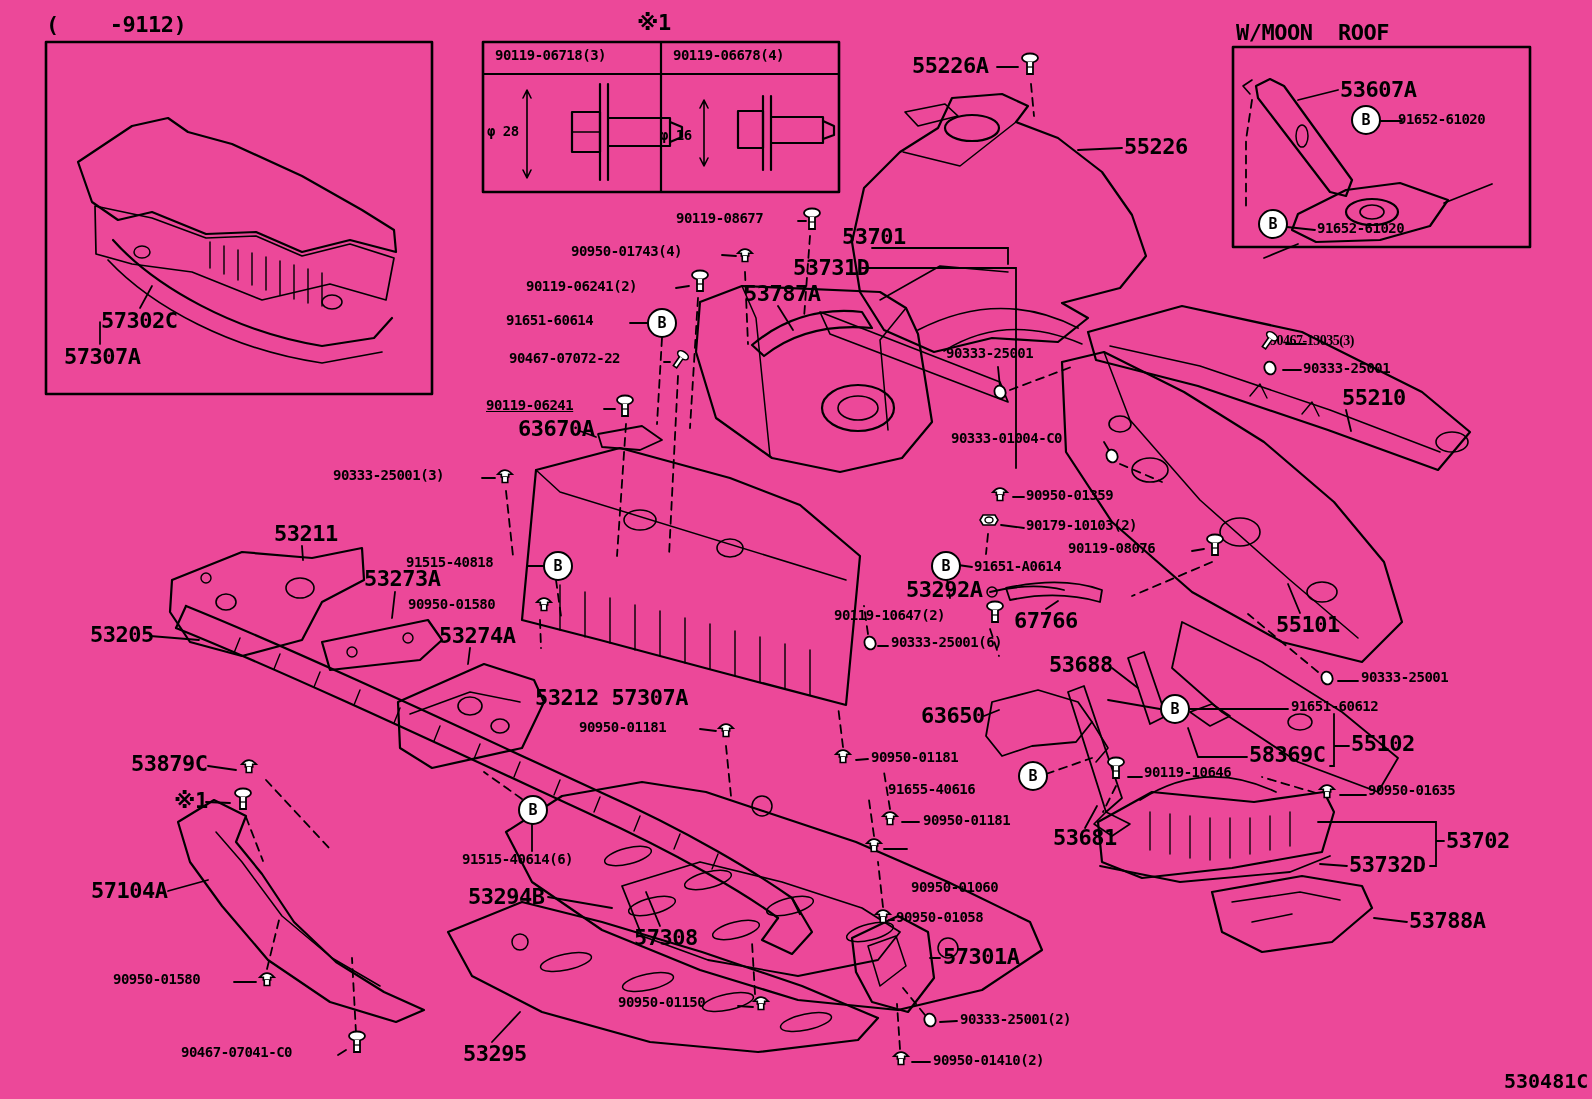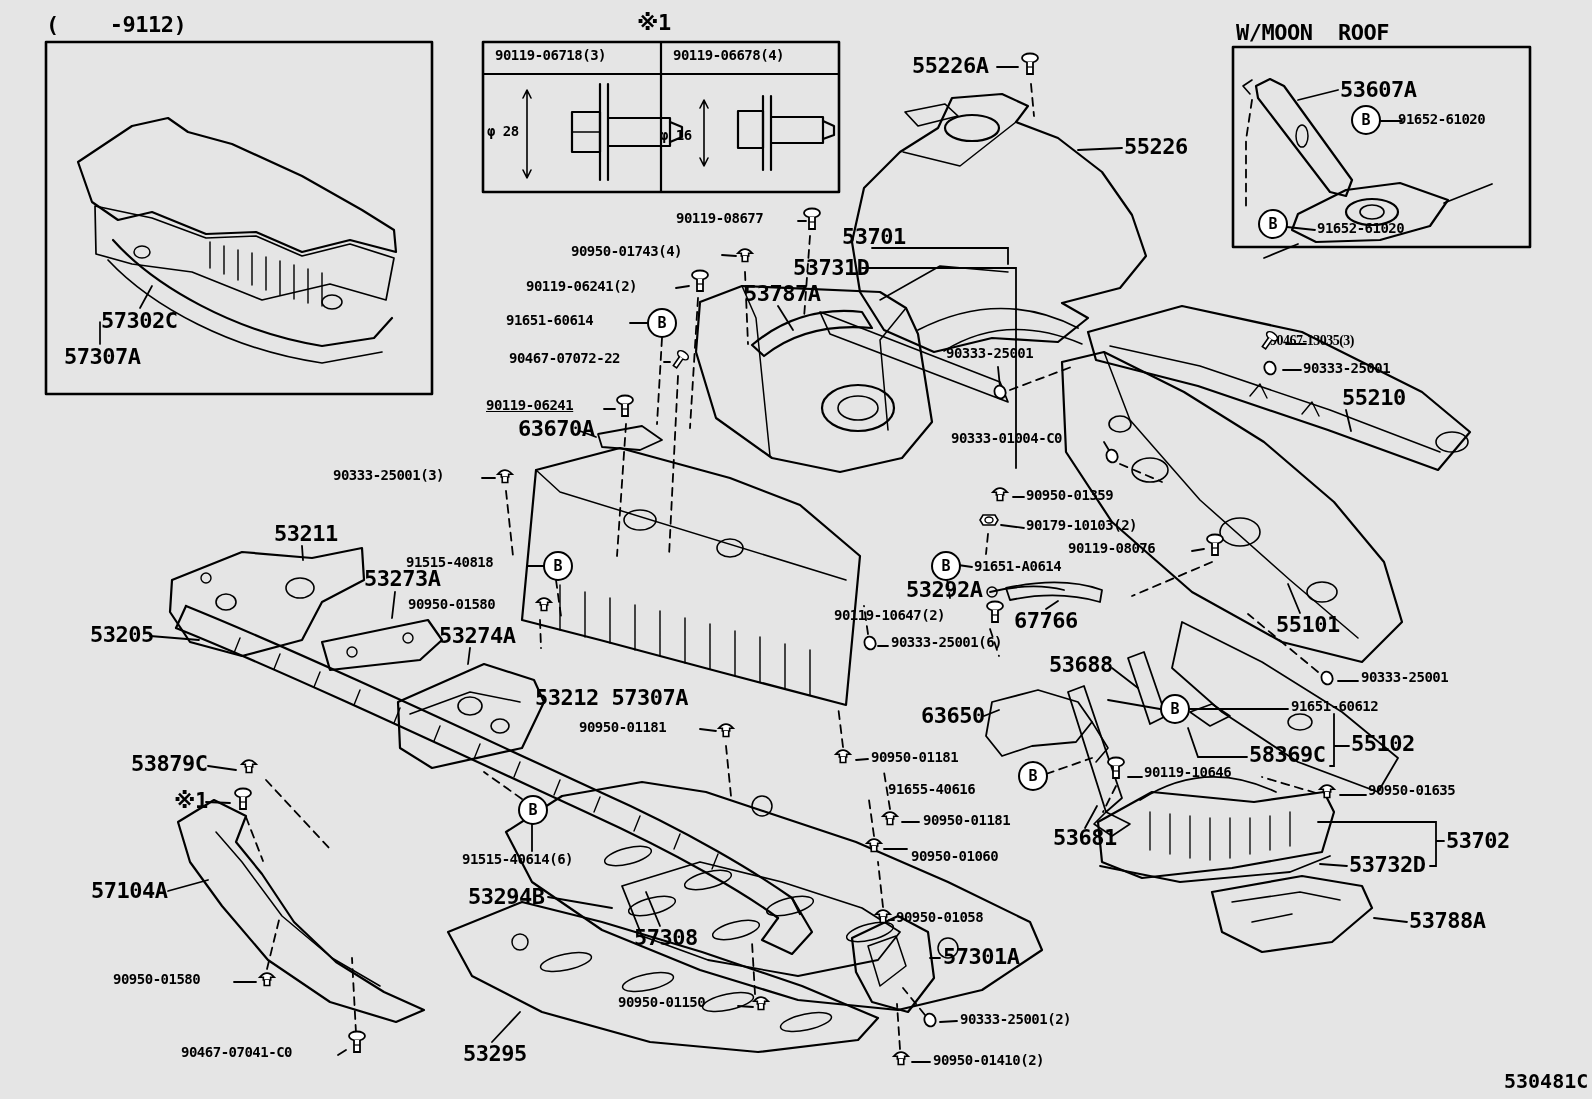--- a/index.html
+++ b/index.html
@@ -1,16 +1,16 @@
 <!DOCTYPE html>
 <html><head>
 <meta charset="utf-8">
 <style>
   html,body{margin:0;padding:0;background:#fff;}
-  .stage{position:relative;width:1592px;height:1099px;background:#e5e5e5;overflow:hidden;
+  .stage{position:relative;width:1592px;height:1099px;background:#ec4899;overflow:hidden;
          font-family:"DejaVu Sans Mono","DejaVu Sans",monospace;}
   .artsvg{position:absolute;left:0;top:0;width:1592px;height:1099px;}
   .layer{position:absolute;left:0;top:0;width:100%;height:100%;pointer-events:none;}
   .label{position:absolute;font-weight:700;color:#000;white-space:pre;line-height:1;letter-spacing:-0.5px;}
   .label.lg{font-size:22px;}
   .label.md{font-size:14px;}
   .fastener{position:absolute;transform:translate(-50%,-50%);}
   .bmark{position:absolute;width:26px;height:26px;border:2.4px solid #000;border-radius:50%;
          background:#fff;display:flex;align-items:center;justify-content:center;
          font-weight:700;font-size:15px;transform:translate(-50%,-50%);}
@@ -318,21 +318,21 @@
       <div class="label lg" style="left: 1249px; top: 744px;">58369C</div>
       <div class="label lg" style="left: 1351px; top: 733px;">55102</div>
       <div class="label md" style="left: 1144px; top: 765px;">90119-10646</div>
       <div class="label md" style="left: 1368px; top: 783px;">90950-01635</div>
       <div class="label lg" style="left: 535px; top: 687px;">53212 57307A</div>
       <div class="label md" style="left: 579px; top: 720px;">90950-01181</div>
       <div class="label lg" style="left: 921px; top: 705px;">63650</div>
       <div class="label md" style="left: 871px; top: 750px;">90950-01181</div>
       <div class="label md" style="left: 888px; top: 782px;">91655-40616</div>
       <div class="label md" style="left: 923px; top: 813px;">90950-01181</div>
-      <div class="label md" style="left: 911px; top: 849px;">90950-01060</div>
+      <div class="label md" style="left: 911px; top: 880px;">90950-01060</div>
       <div class="label lg" style="left: 1053px; top: 827px;">53681</div>
       <div class="label md" style="left: 896px; top: 910px;">90950-01058</div>
       <div class="label lg" style="left: 943px; top: 946px;">57301A</div>
       <div class="label lg" style="left: 634px; top: 927px;">57308</div>
       <div class="label md" style="left: 618px; top: 995px;">90950-01150</div>
       <div class="label md" style="left: 960px; top: 1012px;">90333-25001(2)</div>
       <div class="label md" style="left: 933px; top: 1053px;">90950-01410(2)</div>
       <div class="label lg" style="left: 131px; top: 753px;">53879C</div>
       <div class="label lg" style="left: 174px; top: 790px;">※1</div>
       <div class="label lg" style="left: 91px; top: 880px;">57104A</div>

